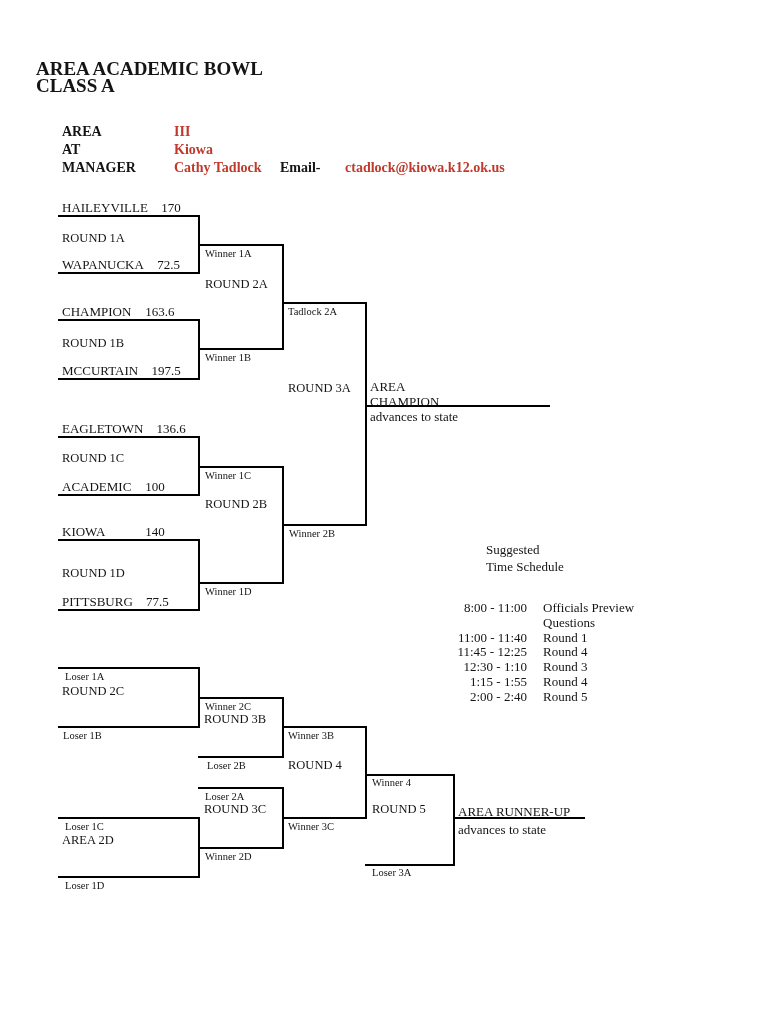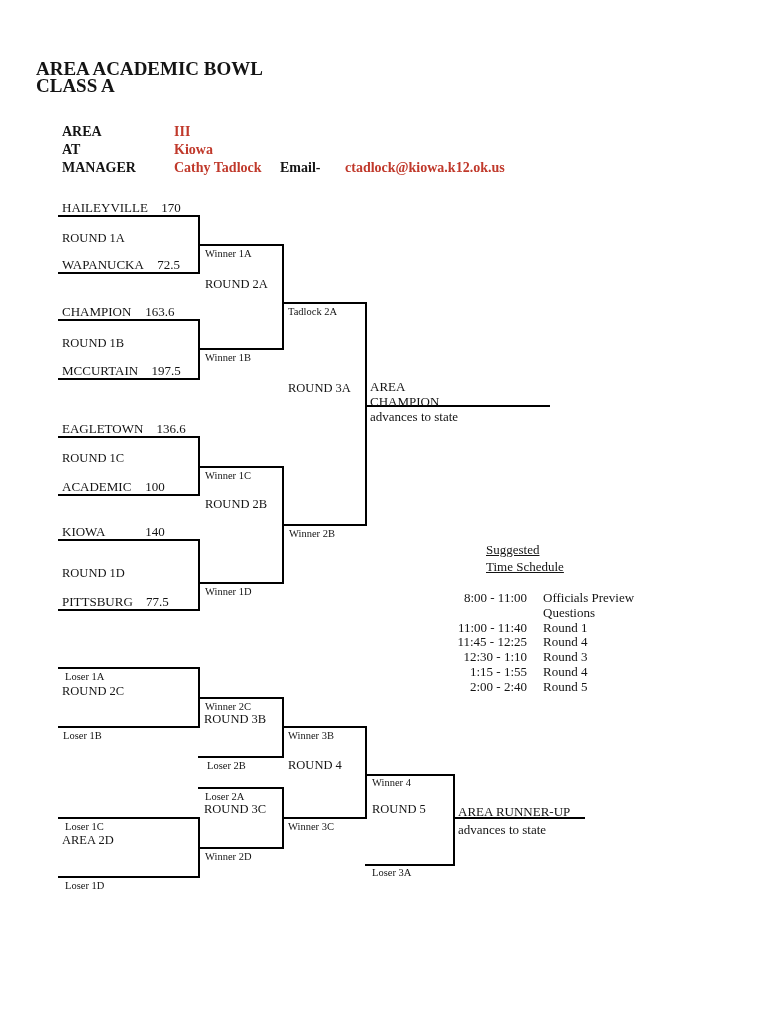--- a/index.html
+++ b/index.html
@@ -13,21 +13,21 @@
          font-size:19px;line-height:17px;}
   .hrow{font-weight:bold;font-size:14px;}
   .red{color:#c0392b;margin-left:18px;}
   .team{font-size:13px;}
   .team .nm{display:inline-block;min-width:70px;}
   .team .sc{margin-left:10px;text-align:right;}
   .rnd{font-size:12.5px;}
   .sm{font-size:10.5px;}
   .md{font-size:13px;}
   .sched{left:447px;top:541px;font-size:13px;line-height:14.8px;}
-  .sched .hd{margin-left:39px;line-height:17px;margin-bottom:16px;text-decoration:underline;}
+  .sched .hd{margin-left:39px;line-height:17px;margin-bottom:26px;}
   .srow{display:flex;}
   .stime{width:80px;text-align:right;}
   .sevent{margin-left:16px;}
 </style>
 </head>
 <body>
 
 <div class="page">
 
   <div class="t title">

